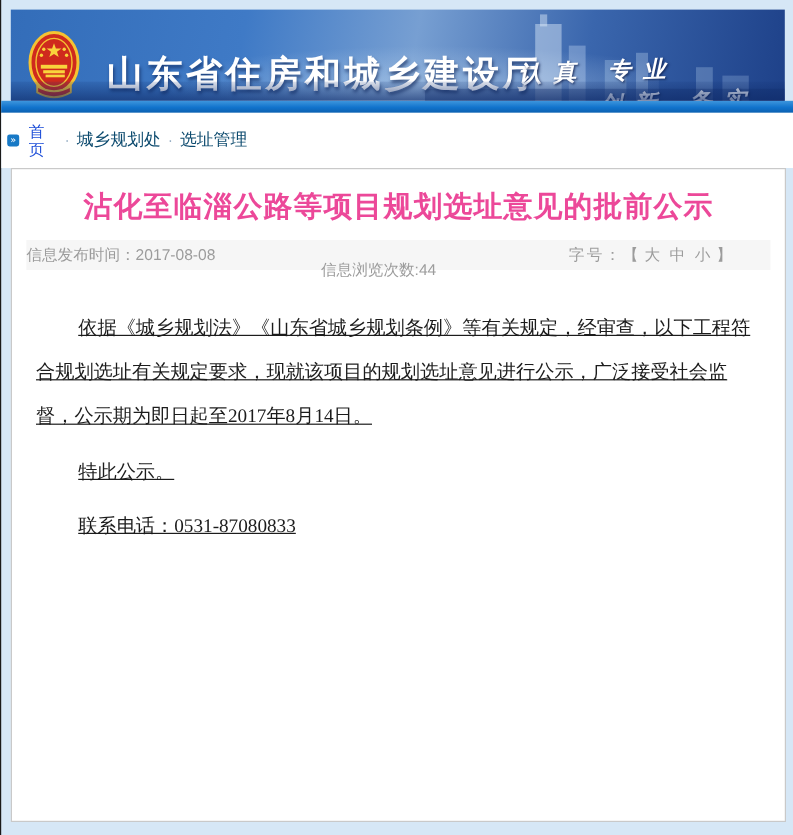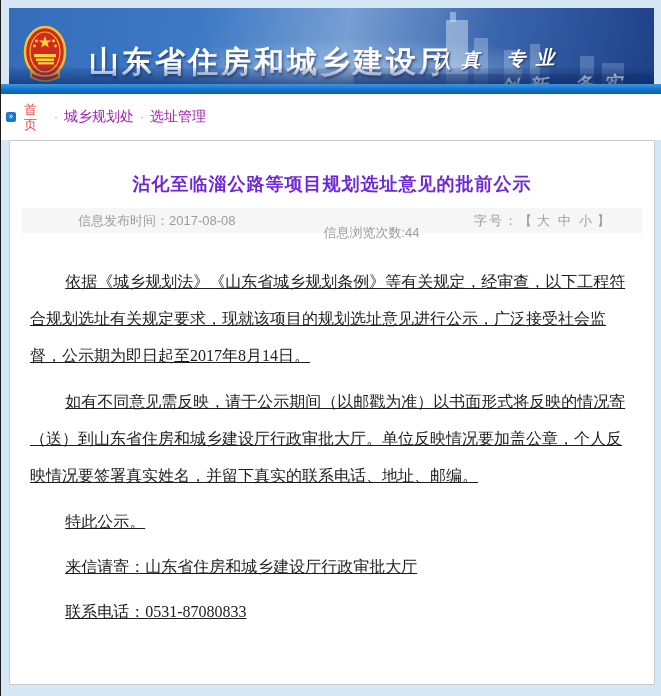--- a/index.html
+++ b/index.html
@@ -46,41 +46,41 @@
     background:#ffffff;height:46px;display:flex;align-items:center;
     padding-left:5px;font-size:13px;color:#333;
   }
   .crumb-icon{
     width:10px;height:10px;border-radius:2px;background:#1779c6;color:#fff;
     font-size:8px;line-height:10px;text-align:center;flex:0 0 auto;
     font-family:"DejaVu Sans", sans-serif;
   }
   .crumb-home{
     display:inline-block;width:15px;line-height:15px;margin:0 10px 0 7px;
-    text-align:center;color:#ef4444;text-decoration:none;word-break:break-all;
+    text-align:center;color:#1d4ed8;text-decoration:none;word-break:break-all;
   }
   .crumb-sep{color:#8aa4bd;margin:0 6px;font-size:12px;}
-  .crumb-link{color:#a21caf;text-decoration:none;font-size:14px;}
+  .crumb-link{color:#0c4a6e;text-decoration:none;font-size:14px;}
   
   .content-box{
     margin-left:8px;width:646px;box-sizing:border-box;
     background:#fff;border:1px solid #c9c9c9;
     min-height:545px;padding-top:9px;
   }
   .article-title{
-    margin:22px 0 12px;text-align:center;
-    font-size:18px;font-weight:bold;color:#6d28d9;
+    margin:6px 0 12px;text-align:center;
+    font-size:24px;font-weight:bold;color:#ec4899;
     font-family:"Liberation Serif", serif;letter-spacing:1px;
   }
   .meta-bar{
     margin:0 12px;background:#f6f6f6;height:25px;
     display:flex;align-items:center;
     color:#9c9c9c;font-size:13px;
   }
-  .meta-publish{margin-left:56px;}
+  .meta-publish{}
   .meta-views{margin-left:88px;margin-top:24px;}
   .meta-fontsize{margin-left:auto;margin-right:30px;letter-spacing:2px;}
   .meta-fontsize a{color:#9c9c9c;text-decoration:none;margin:0 3px;cursor:pointer;}
   
   .article-body{
     padding:30px 20px 0;color:#1c1c1c;font-size:16px;line-height:37px;
     font-family:"Liberation Serif", serif;
   }
   .article-body p{margin:0 0 9px;text-indent:2.2em;text-decoration:underline;}
   .notice-line{margin:14px 0 0;text-indent:2.2em;}
@@ -147,21 +147,19 @@
   <div class="meta-bar">
     <span class="meta-publish">信息发布时间：2017-08-08</span>
     <span class="meta-views">信息浏览次数:44</span>
     <span class="meta-fontsize">
       <span>字号：</span><span>【</span><a href="#">大</a><a href="#">中</a><a href="#">小</a><span>】</span>
     </span>
   </div>
 
   <div class="article-body">
     <p>依据《城乡规划法》《山东省城乡规划条例》等有关规定，经审查，以下工程符合规划选址有关规定要求，现就该项目的规划选址意见进行公示，广泛接受社会监督，公示期为即日起至2017年8月14日。</p>
-    <p>如有不同意见需反映，请于公示期间（以邮戳为准）以书面形式将反映的情况寄（送）到山东省住房和城乡建设厅行政审批大厅。单位反映情况要加盖公章，个人反映情况要签署真实姓名，并留下真实的联系电话、地址、邮编。</p>
 
     <p class="notice-line">特此公示。</p>
 
-    <p class="contact-line">来信请寄：山东省住房和城乡建设厅行政审批大厅</p>
     <p class="contact-line">联系电话：0531-87080833</p>
 
   </div>
 </div>
 
 </body></html>

